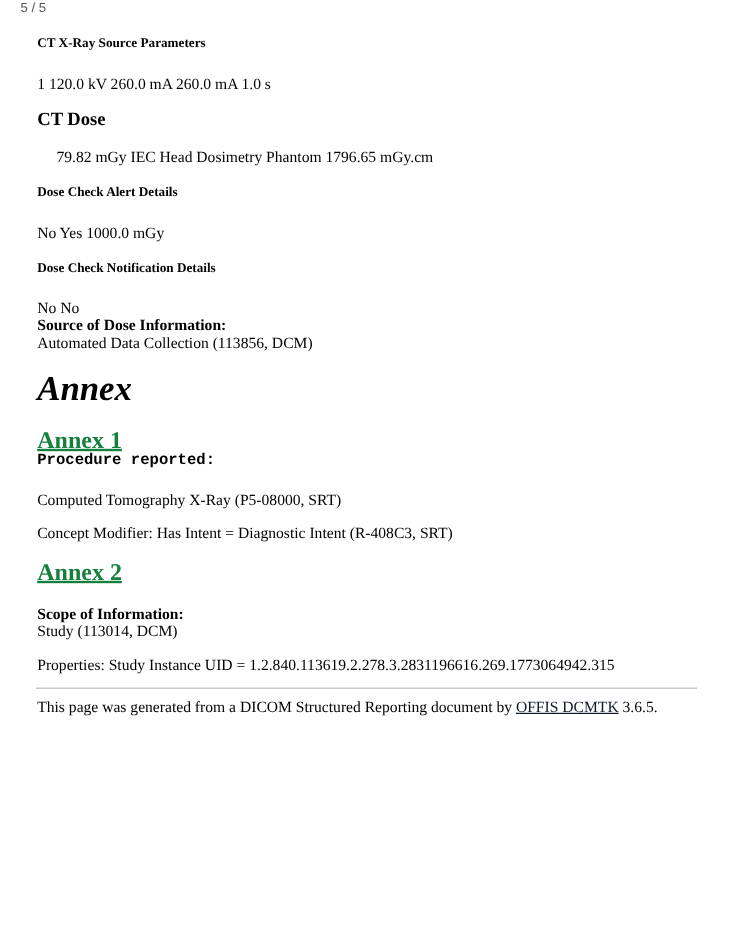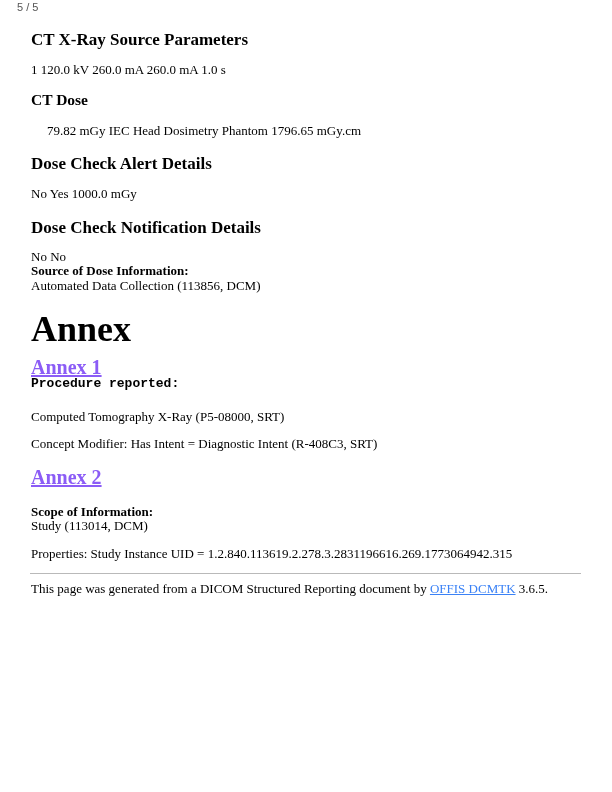--- a/index.html
+++ b/index.html
@@ -25,51 +25,52 @@
       color: #555555;
       padding-left: 16px;
     }
     .abs {
       position: absolute;
       left: 31px;
       white-space: nowrap;
     }
     .h4 {
       font-weight: bold;
-      font-size: 17px;
+      font-size: 11px;
     }
     .h3 {
       font-weight: bold;
       font-size: 15.5px;
     }
     .h1 {
       font-weight: bold;
-      font-size: 36px;
+      font-size: 29px;
+      font-style: italic;
     }
     .h2 {
       font-weight: bold;
       font-size: 20px;
     }
     .h2 a {
-      color: #8b5cf6;
+      color: #15803d;
       text-decoration: underline;
     }
     .bold-label {
       font-weight: bold;
     }
     .hr {
       position: absolute;
       left: 30px;
       top: 573px;
       width: 551px;
       height: 0;
       border-top: 1px solid #b9b9b9;
     }
     .footer a {
-      color: #3b82f6;
+      color: #0f172a;
     }
   </style>
 </head>
 <body>
 
 <div class="page-counter">5 / 5</div>
 
 <div class="abs h4" style="top:30px;">CT X-Ray Source Parameters</div>
 <div class="abs" style="top:62px;">1 120.0 kV 260.0 mA 260.0 mA 1.0 s</div>
 

